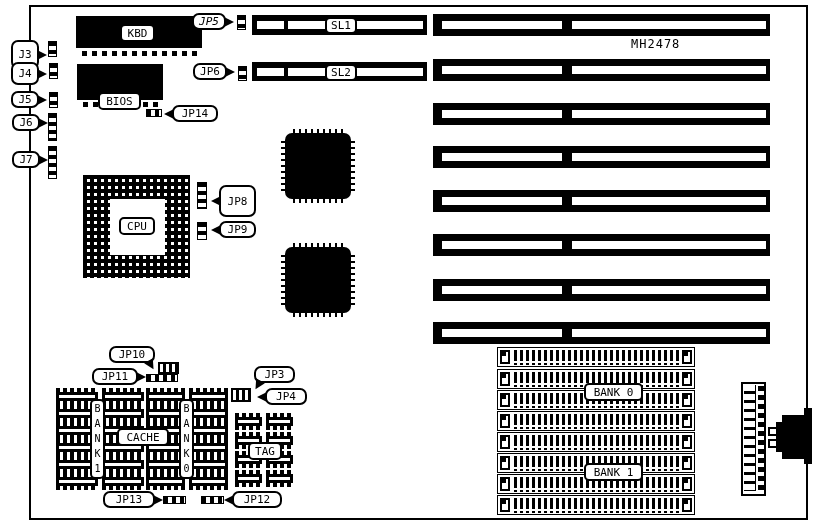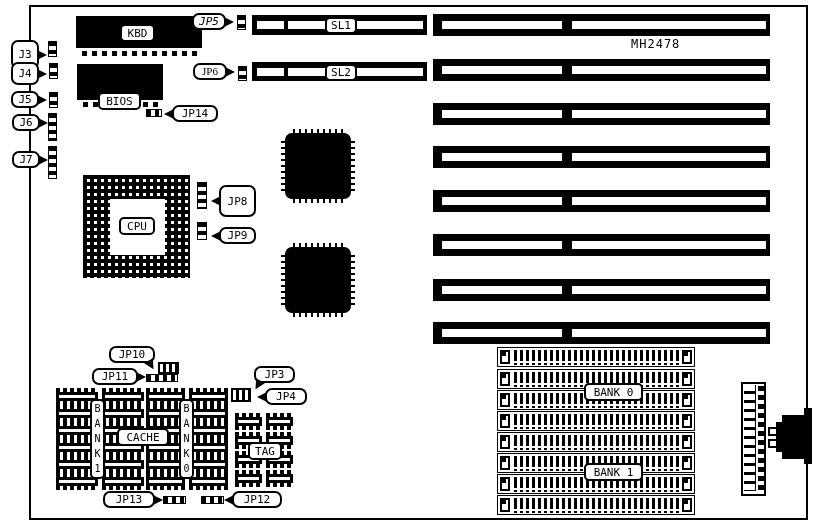--- a/index.html
+++ b/index.html
@@ -105,21 +105,21 @@
   <div class="vjump" style="left:48px;top:113px;height:28px;"></div>
   <div class="co pr" style="left:12px;top:114px;width:28px;height:17px;">J6</div>
 
   <div class="vjump" style="left:48px;top:146px;height:33px;"></div>
   <div class="co pr" style="left:12px;top:151px;width:28px;height:17px;">J7</div>
 
   <div class="vjump" style="left:237px;top:15px;height:15px;"></div>
   <div class="co pr" style="left:192px;top:13px;width:34px;height:17px;font-style:italic;">JP5</div>
 
   <div class="vjump" style="left:238px;top:66px;height:15px;"></div>
-  <div class="co pr" style="left:193px;top:63px;width:34px;height:17px;font-family:Liberation Serif, serif;">JP6</div>
+  <div class="co pr" style="left:193px;top:63px;width:34px;height:17px;">JP6</div>
 
   <div class="hjump" style="left:146px;top:109px;width:16px;"></div>
   <div class="co pl" style="left:172px;top:105px;width:46px;height:17px;">JP14</div>
 
   <div class="slotbar" style="left:252px;top:15px;width:175px;height:20px;">
     <div class="slotwin" style="left:5px;top:6px;width:27px;height:8px;"></div>
     <div class="slotwin" style="left:36px;top:6px;width:135px;height:8px;"></div>
   </div>
   <div class="boxlabel" style="left:325px;top:17px;width:32px;height:17px;">SL1</div>
 
@@ -163,21 +163,21 @@
   </div>
 
   <div class="cpusock" style="left:83px;top:175px;width:107px;height:103px;"></div>
   <div class="cpuinner" style="left:110px;top:199px;width:55px;height:56px;"></div>
   <div class="boxlabel" style="left:119px;top:217px;width:36px;height:18px;">CPU</div>
 
   <div class="vjump" style="left:197px;top:182px;height:27px;width:10px;"></div>
   <div class="co pl" style="left:219px;top:185px;width:37px;height:32px;">JP8</div>
 
   <div class="vjump" style="left:197px;top:222px;height:18px;width:10px;"></div>
-  <div class="co pl" style="left:219px;top:227px;width:37px;height:17px;">JP9</div>
+  <div class="co pl" style="left:219px;top:221px;width:37px;height:17px;">JP9</div>
 
   <div class="qfp" style="left:285px;top:133px;width:66px;height:66px;">
     <div class="qt" style="top:-4px;"></div>
       <div class="qt" style="bottom:-4px;"></div>
     <div class="qs" style="left:-4px;"></div>
       <div class="qs" style="right:-4px;"></div>
   </div>
   <div class="qfp" style="left:285px;top:247px;width:66px;height:66px;">
     <div class="qt" style="top:-4px;"></div>
       <div class="qt" style="bottom:-4px;"></div>

